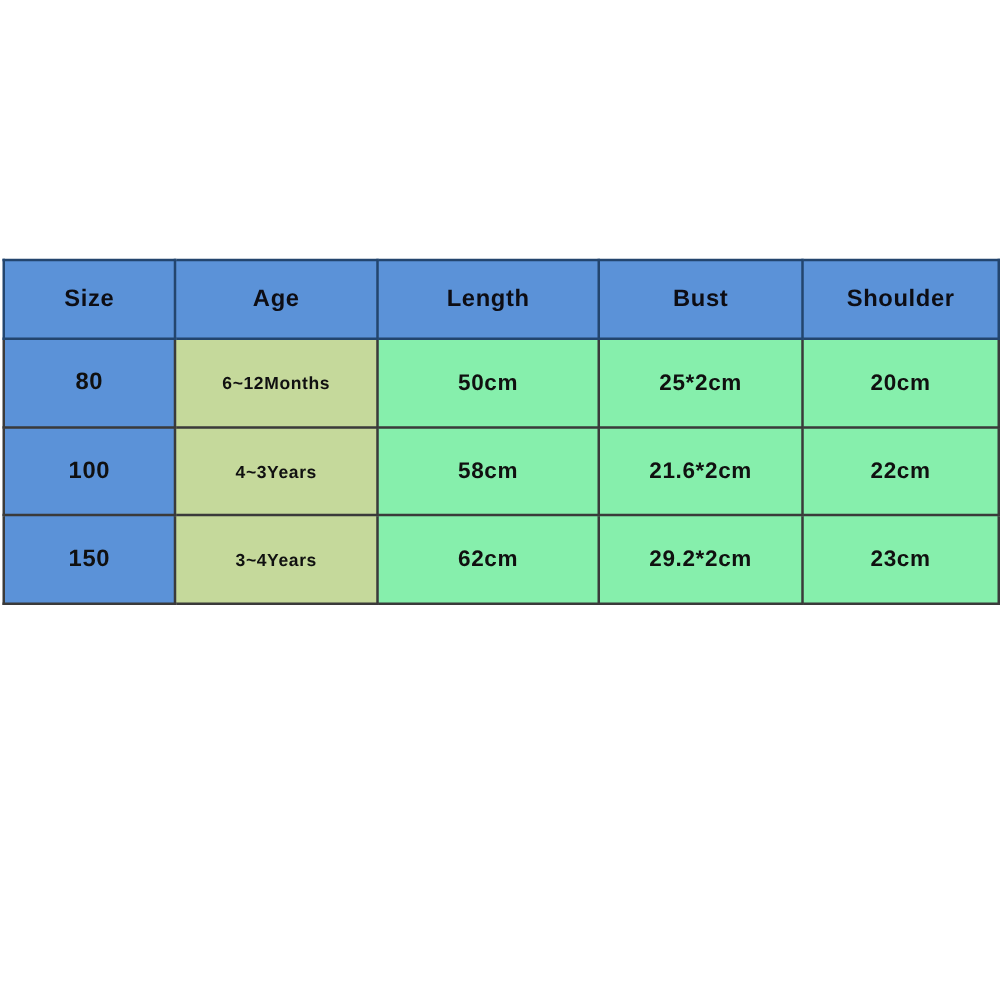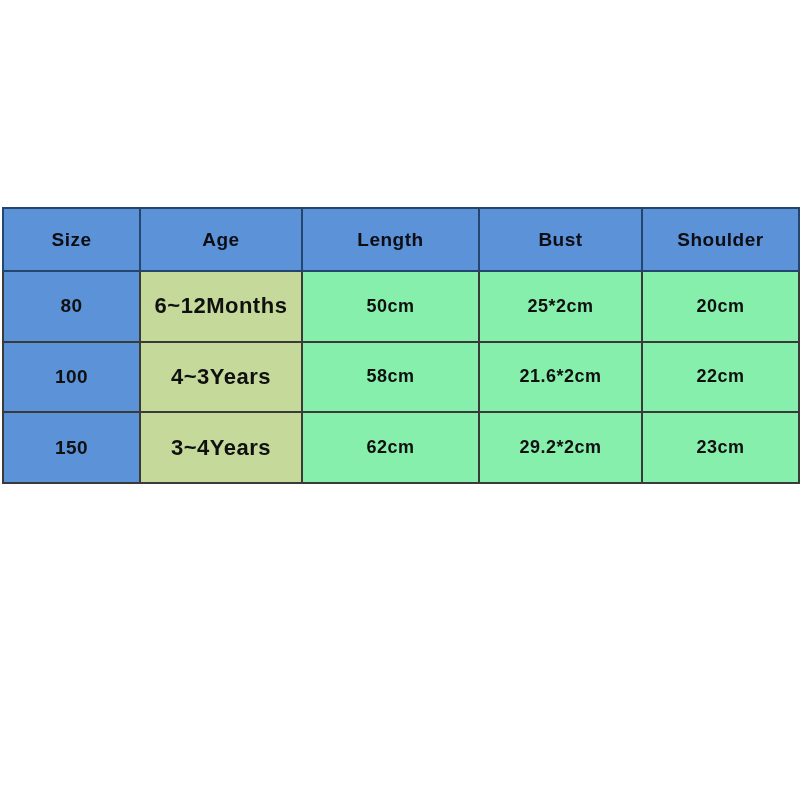--- a/index.html
+++ b/index.html
@@ -56,21 +56,21 @@
 
   td.col-size {
     background: #5b92d8;
     border-color: #23456e;
     font-size: 19px;
     color: #0d0d14;
   }
   td.col-age {
     background: #c5d99b;
     border-color: #4d5b33;
-    font-size: 22px;
+    font-size: 14px;
   }
   td.col-meas {
     background: #86efac;
     border-color: #5c4a38;
     font-size: 18px;
   }
 
   
   col.w-size     { width: 137px; }
   col.w-age      { width: 162px; }

